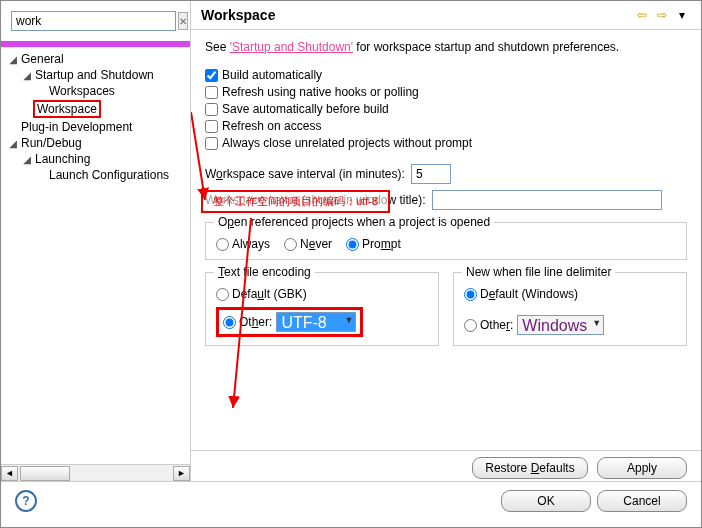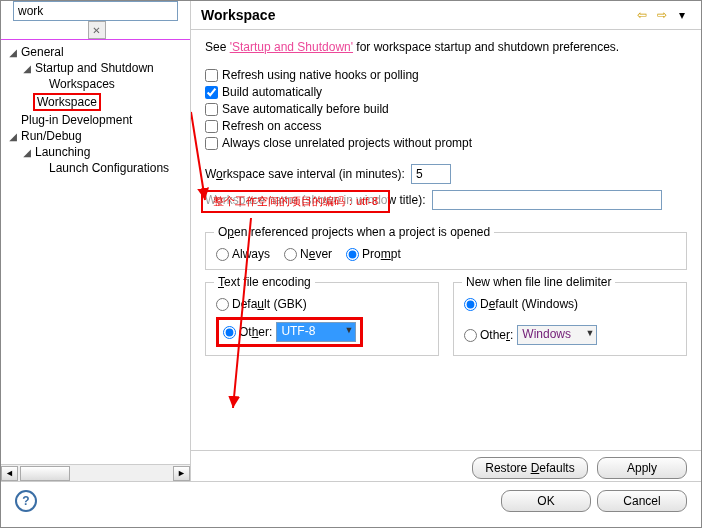--- a/index.html
+++ b/index.html
@@ -1,19 +1,19 @@
 <!DOCTYPE html>
 <html><head>
 <meta charset="utf-8">
 <style>
 * { box-sizing: border-box; margin: 0; padding: 0; }
 body { font-family: Tahoma, Arial, sans-serif; font-size: 12px; color: #000; background: #fff; width: 702px; height: 528px; overflow: hidden; position: relative; border: 1px solid #888; }
 .main-area { display: flex; height: 480px; }
 .left-panel { width: 190px; border-right: 1px solid #ccc; display: flex; flex-direction: column; }
-.search-row { border-bottom: 1px solid #d946ef; padding: 0; display: flex; align-items: center; flex-direction: column; }
+.search-row { border-bottom: 6px solid #d946ef; padding: 10px; display: flex; align-items: center; }
 .search-input { flex: 1; border: 1px solid #7a9dbf; padding: 2px 4px; font-size: 12px; height: 20px; }
 .clear-btn { width: 18px; height: 18px; margin-left: 2px; background: #eee; border: 1px solid #aaa; display: flex; align-items: center; justify-content: center; cursor: pointer; font-size: 10px; color: #666; }
 .tree { flex: 1; overflow: auto; padding: 4px 2px; }
 .tree-item { display: flex; align-items: center; padding: 1px 0; white-space: nowrap; }
 .tree-indent { display: inline-block; }
 .tree-arrow { width: 12px; display: inline-block; text-align: center; font-size: 10px; color: #555; cursor: pointer; }
 .tree-label { padding: 0 2px; }
 .hl-red { border: 2px solid #e00; padding: 0 2px; }
 .scrollbar-bottom { height: 17px; border-top: 1px solid #ccc; background: #f0f0f0; display: flex; align-items: center; }
 .sb-btn { width: 17px; height: 15px; border: 1px solid #aaa; background: linear-gradient(#fff,#ddd); display: flex; align-items: center; justify-content: center; font-size: 9px; }
@@ -22,27 +22,27 @@
 .right-header { border-bottom: 1px solid #ccc; padding: 6px 10px; display: flex; align-items: center; }
 .right-title { font-size: 14px; font-weight: bold; flex: 1; }
 .nav-btn { width: 18px; height: 16px; margin-left: 2px; display: flex; align-items: center; justify-content: center; }
 .right-body { flex: 1; padding: 10px 14px; overflow: hidden; position: relative; }
 .link { color: #ec4899; text-decoration: underline; cursor: pointer; }
 .cb-row { display: flex; align-items: center; margin: 3px 0; }
 .cb-row input[type=checkbox] { margin-right: 4px; }
 .field-row { display: flex; align-items: center; margin: 6px 0; }
 .field-label { margin-right: 6px; }
 .text-input { border: 1px solid #7a9dbf; padding: 2px 4px; font-size: 12px; height: 20px; }
-.group { border: 1px solid #ccc; padding: 10px 10px 8px 10px; margin-top: 22px; position: relative; }
+.group { border: 1px solid #ccc; padding: 10px 10px 8px 10px; margin-top: 12px; position: relative; }
 .group-title { position: absolute; top: -8px; left: 8px; background: #fff; padding: 0 4px; font-size: 12px; }
 .radio-row { display: flex; align-items: center; gap: 14px; margin-top: 4px; }
 .radio-row label { display: flex; align-items: center; gap: 3px; }
 .two-col { display: flex; gap: 14px; margin-top: 12px; }
 .two-col .group { flex: 1; margin-top: 0; }
-.combo { border: 1px solid #7a9dbf; background: #fff; padding: 1px 16px 1px 4px; height: 20px; font-size: 12px; position: relative; display: inline-block; min-width: 80px; }
+.combo { border: 1px solid #7a9dbf; background: #fff; padding: 1px 16px 1px 4px; height: 20px; font-size: 16px; position: relative; display: inline-block; min-width: 80px; }
 .combo::after { content: "▼"; position: absolute; right: 2px; top: 2px; font-size: 9px; color: #333; }
 .combo.sel { background: #3399ff; color: #fff; }
 .combo.dis { color: #701a75; background: #f4f4f4; }
 .hl-box-red2 { border: 3px solid #e00; padding: 2px 4px; display: inline-flex; align-items: center; gap: 4px; }
 .right-buttons-row { padding: 6px 14px 2px 0; text-align: right; border-top: 1px solid #ccc; }
 .btn { display: inline-block; min-width: 90px; padding: 3px 12px; border: 1px solid #888; background: linear-gradient(#fdfdfd,#e3e3e3); border-radius: 9px; font-size: 12px; cursor: pointer; margin-left: 6px; text-align: center; }
 .bottom-bar { border-top: 1px solid #ccc; padding: 8px 14px; display: flex; align-items: center; }
 .help-icon { width: 22px; height: 22px; border: 2px solid #3a6ea5; border-radius: 50%; color: #3a6ea5; display: flex; align-items: center; justify-content: center; font-weight: bold; cursor: pointer; }
 .annot { position: absolute; color: #e00; font-size: 11px; font-weight: normal; border: 2px solid #e00; padding: 2px 10px; background: rgba(255,255,255,0.6); }
 svg.overlay { position: absolute; top: 0; left: 0; pointer-events: none; }
@@ -109,26 +109,26 @@
       <div class="nav-btn" style="color:#c90">⇦</div>
       <div class="nav-btn" style="color:#c90">⇨</div>
       <div class="nav-btn">▾</div>
     </div>
     <div class="right-body">
       <div style="margin-bottom:14px">
         <span>See </span><span class="link">'Startup and Shutdown'</span><span> for workspace startup and shutdown preferences.</span>
       </div>
 
       <div class="cb-row">
-          <input type="checkbox" style="">
-          <span>Refresh using native hooks or polling</span>
-        </div>
-      <div class="cb-row">
           <input type="checkbox" checked="" style="">
           <span>Build automatically</span>
+        </div>
+      <div class="cb-row">
+          <input type="checkbox" style="">
+          <span>Refresh using native hooks or polling</span>
         </div>
       <div class="cb-row">
           <input type="checkbox" style="">
           <span>Save automatically before build</span>
         </div>
       <div class="cb-row">
           <input type="checkbox" style="">
           <span>Refresh on access</span>
         </div>
       <div class="cb-row">

